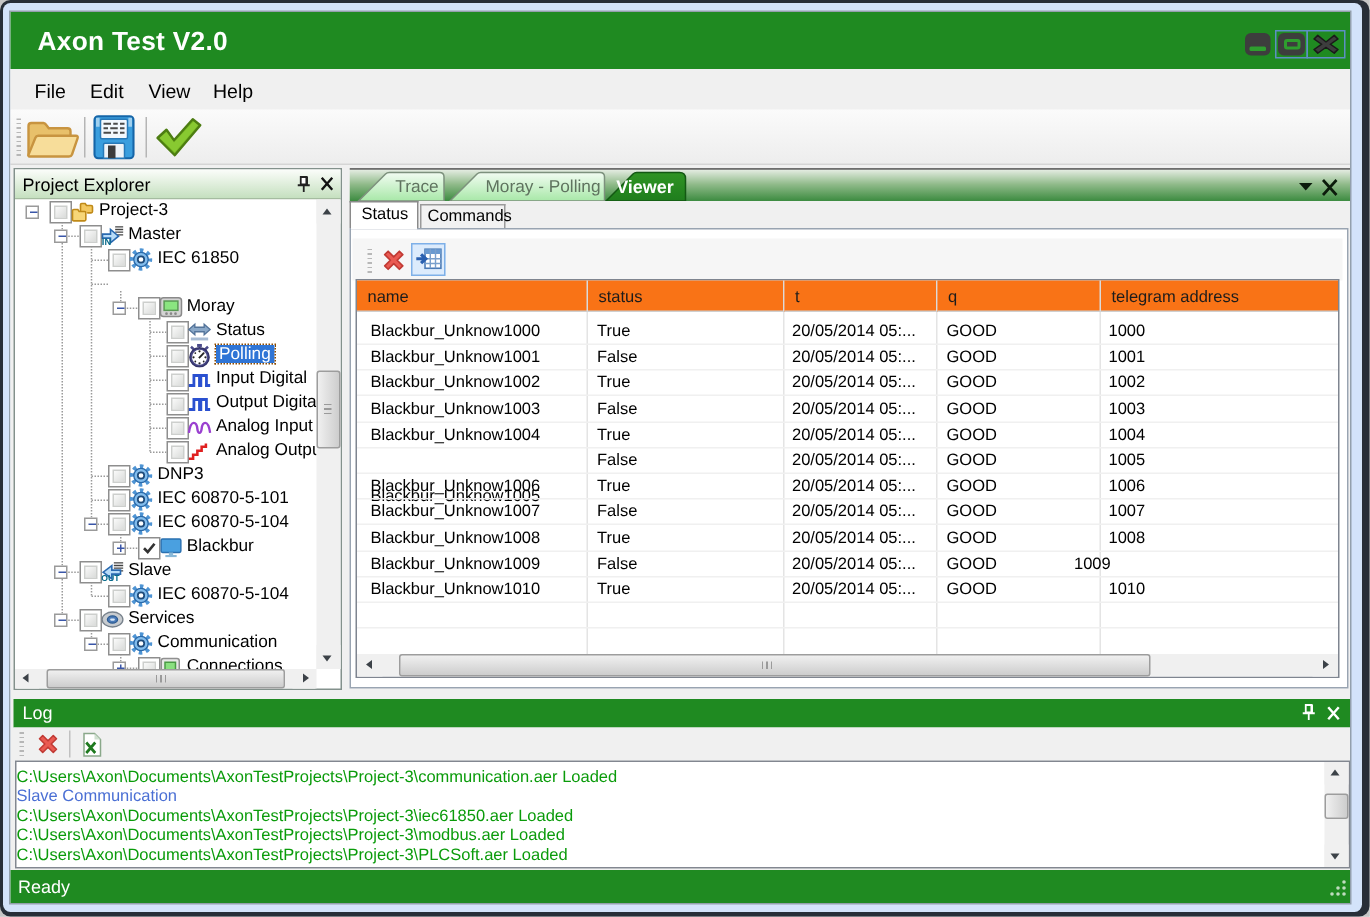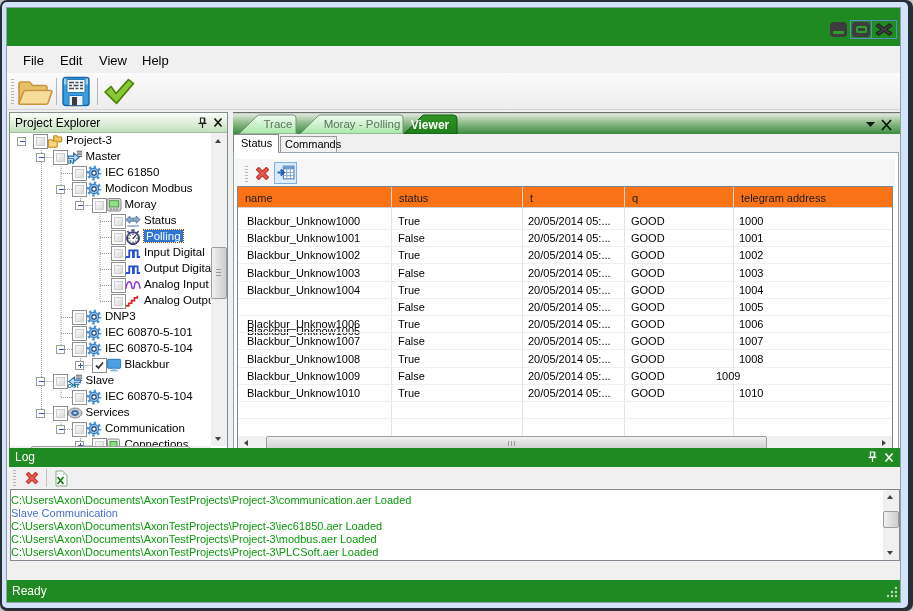--- a/index.html
+++ b/index.html
@@ -72,41 +72,42 @@
   
   #grid { left:3px; top:33px; width:656px; height:266px; border:1px solid #7f8590; background:#fff; }
   .gh { position:absolute; top:0; height:21px; font-size:11px; color:#1c1c1c;
         border-right:1px solid #dadada; border-bottom:1px solid #cfcfcf; background:#f97316; }
   .gh span { position:absolute; left:7px; top:5px; }
   .grow { position:absolute; left:0; height:18px; width:633px; font-size:11px; color:#000;
         border-bottom:1px solid #f0f0f0; }
   .gc { position:absolute; top:3px; }
   .gvline { position:absolute; top:21px; width:1px; background:#e4e4e4; }
   
-  #log { left:2px; top:440px; width:891px; height:113px; }
+  #log { left:2px; top:458px; width:891px; height:113px; }
   #log-head { left:0; top:0; width:891px; height:19px; background:#1f8a21; }
   #log-title { position:absolute; left:6px; top:2px; color:#fff; font-size:12px; }
   #log-toolbar { left:0; top:19px; width:891px; height:22px; background:#f0f0f0; }
   #lgrip { position:absolute; left:4px; top:3px; width:3px; height:16px;
      background-image:repeating-linear-gradient(#a8a8a8 0 1px, transparent 1px 3px); opacity:0.8;}
   #log-box { left:1px; top:41px; width:890px; height:72px; background:#fff; border:1px solid #828790;
      font-size:11px; line-height:13px; }
   #log-lines { position:absolute; left:0px; top:4px; }
   .lg { color:#0a9b0a; } .lb { color:#4a6fd4; }
   
   #statusbar { left:0; top:572px; width:893px; height:22px; background:#1f8a21; }
   #statusbar span { position:absolute; left:5px; top:4px; color:#fff; font-size:12px; }
 </style>
 </head>
 <body>
 <div id="win"></div>
 <div id="frame"></div>
 <div class="abs" style="left:6px;top:7px;width:895px;height:596px;border:1px solid #93a0ac;"></div>
 <div id="content">
   <div id="titlebar" class="abs"></div>
+  <div id="title-text" class="abs">Axon Test V2.0</div>
   <div id="btn-min" class="abs">
       <i></i>
     </div>
   <div id="btn-max-w" class="abs">
       <div id="btn-max">
         <i></i>
       </div>
     </div>
   <div id="btn-close-w" class="abs">
     <svg width="24" height="17" viewBox="0 0 24 17">
@@ -225,34 +226,20 @@
             <div class="cb" style="left:62.0px;">
               <i></i>
             </div>
             <svg class="ticon" style="left:76.0px;top:0px;" width="18" height="18" viewBox="0 0 18 18">
 <circle cx="9" cy="9" r="6.7" fill="none" stroke="#4e94d4" stroke-width="3.4" stroke-dasharray="2.6 2.65" stroke-dashoffset="1"></circle>
 <circle cx="9" cy="9" r="5.4" fill="#82bcec" stroke="#2a6aaa" stroke-width="1"></circle>
 <circle cx="9" cy="9" r="2.4" fill="#fff" stroke="#1d4a7a" stroke-width="1.3"></circle>
 </svg>
             <div class="tlabel" style="left:95.0px;">IEC 61850</div>
           </div>
-        <div class="trow" style="left:0;top:48px;width:201px;">
-            <div class="exp" style="left:45.5px;">
-              <i></i>
-            </div>
-            <div class="cb" style="left:62.0px;">
-              <i></i>
-            </div>
-            <svg class="ticon" style="left:76.0px;top:0px;" width="18" height="18" viewBox="0 0 18 18">
-<circle cx="9" cy="9" r="6.7" fill="none" stroke="#4e94d4" stroke-width="3.4" stroke-dasharray="2.6 2.65" stroke-dashoffset="1"></circle>
-<circle cx="9" cy="9" r="5.4" fill="#82bcec" stroke="#2a6aaa" stroke-width="1"></circle>
-<circle cx="9" cy="9" r="2.4" fill="#fff" stroke="#1d4a7a" stroke-width="1.3"></circle>
-</svg>
-            <div class="tlabel" style="left:95.0px;">Modicon Modbus</div>
-          </div>
         <div class="trow" style="left:0;top:64px;width:243px;">
             <div class="exp" style="left:65.0px;">
               <i></i>
             </div>
             <div class="cb" style="left:81.5px;">
               <i></i>
             </div>
             <svg class="ticon" style="left:95.5px;top:0px;" width="16" height="15" viewBox="0 0 16 15">
 <rect x="1" y="1" width="14" height="12.5" rx="2" fill="#d4d4d4" stroke="#8a8a8a" stroke-width="1"></rect>
 <rect x="3.4" y="3.2" width="9.2" height="6.2" fill="#8ae580" stroke="#5a9a55" stroke-width="1"></rect>

